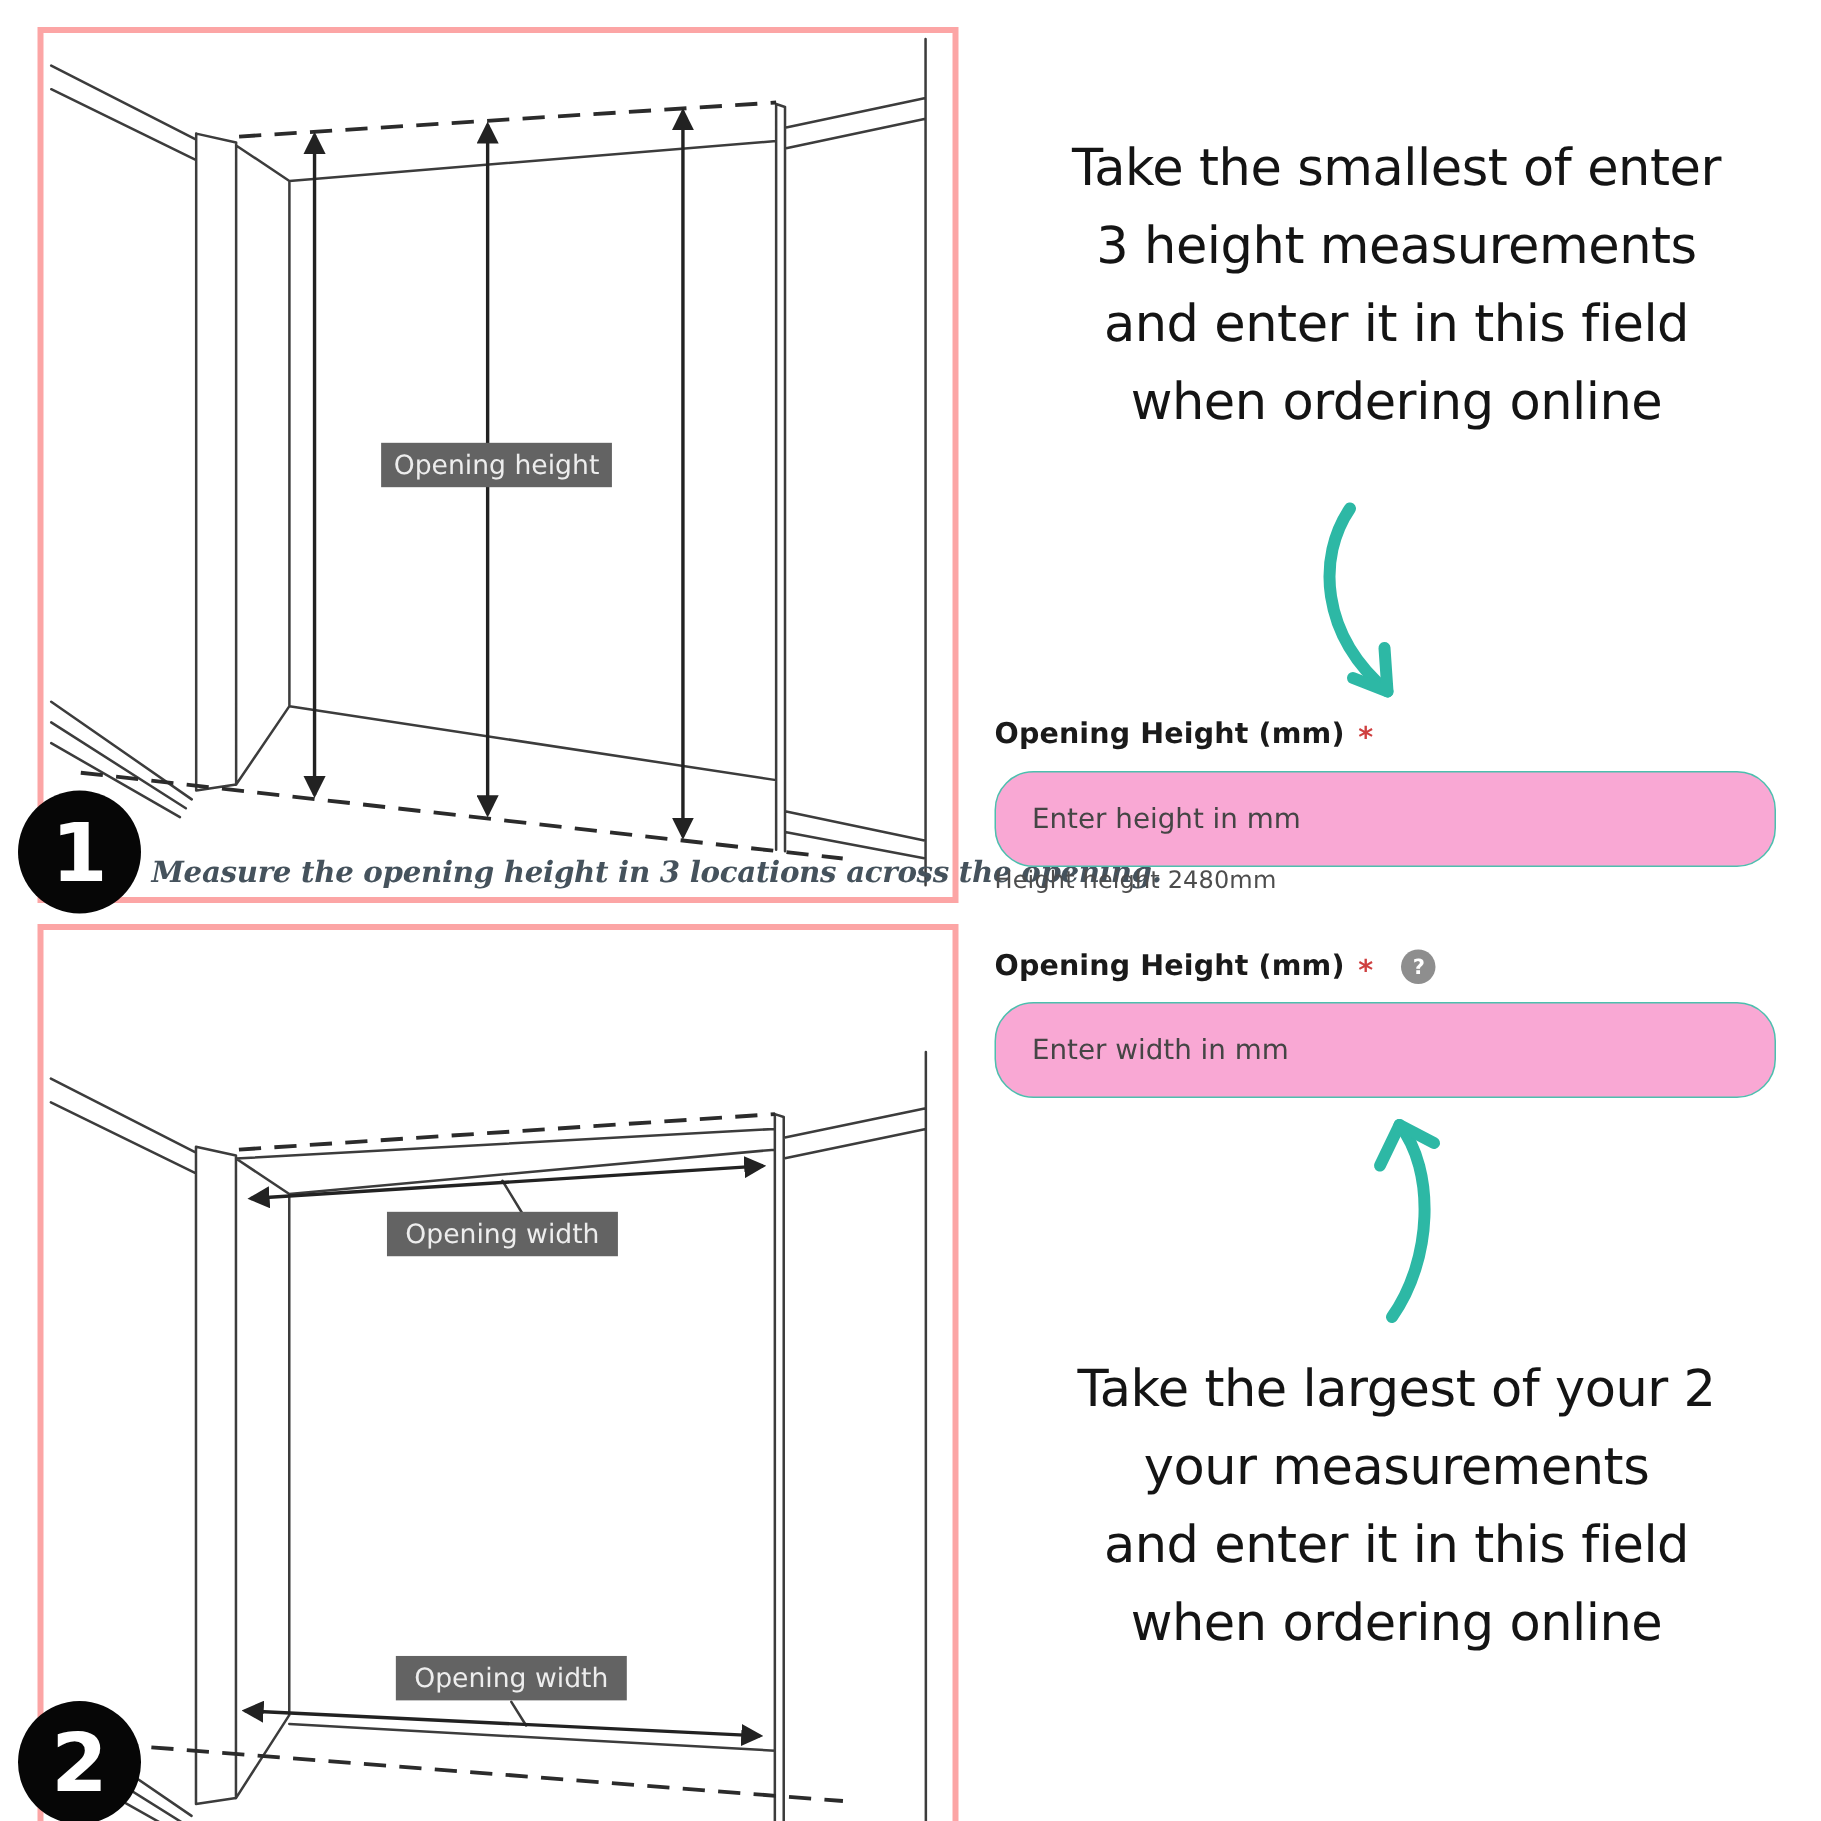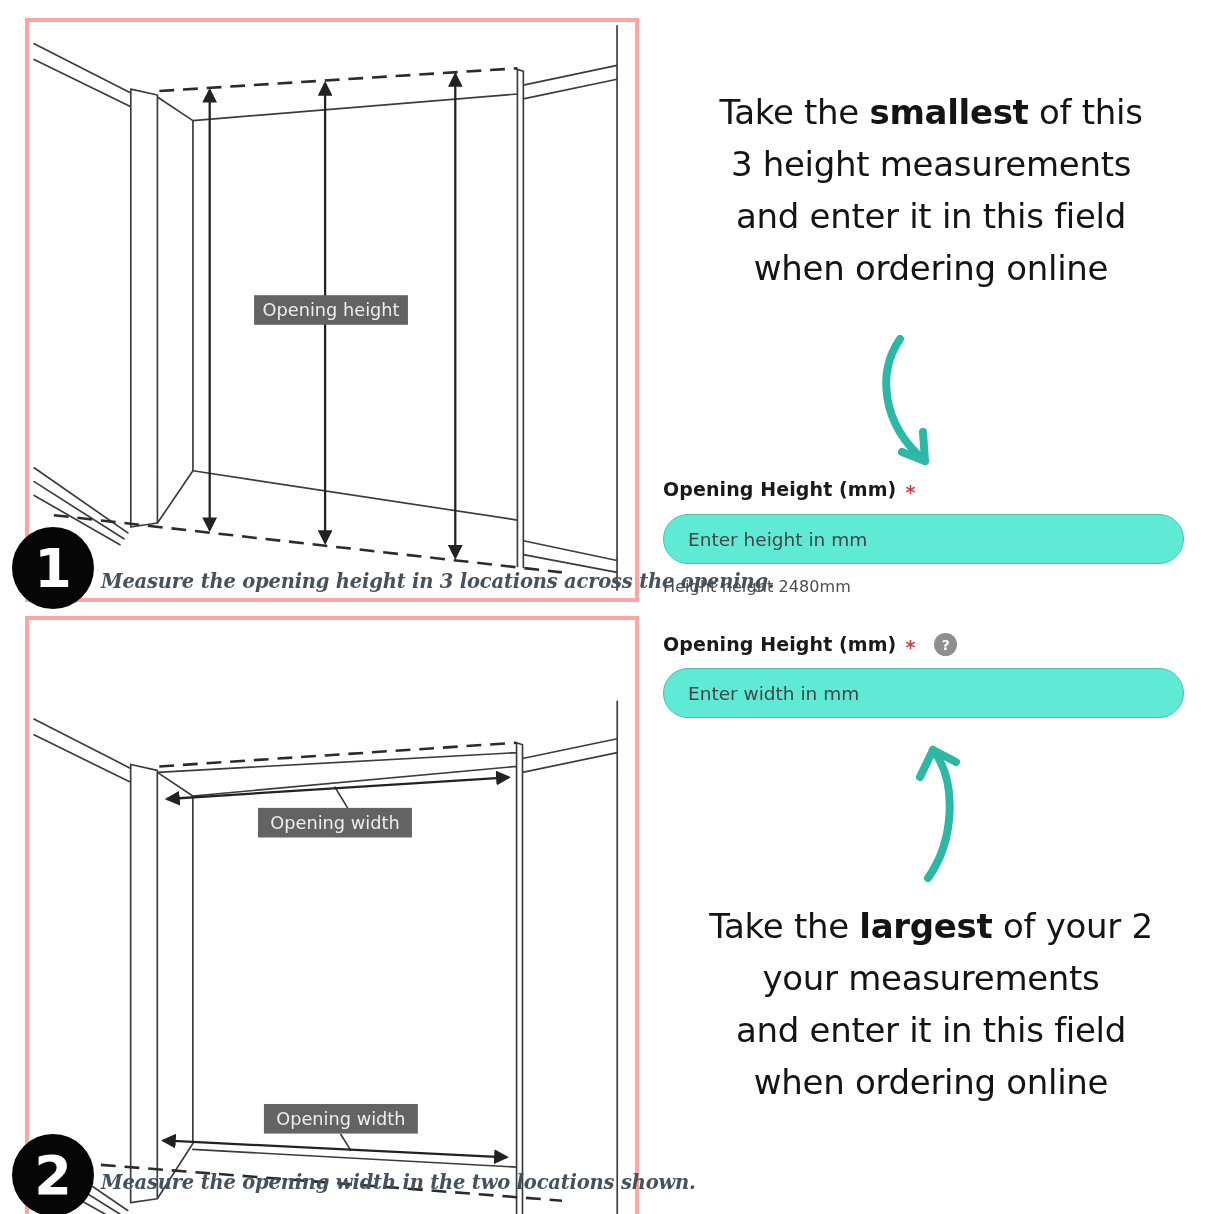--- a/index.html
+++ b/index.html
@@ -29,41 +29,41 @@
     background:#060606; color:#ffffff; display:flex; align-items:center; justify-content:center;
     font-size:54px; font-weight:bold; z-index:3;
   }
   .d1 .badge { top:505px; }
   .d2 .badge { top:514px; }
   
   .headline {
     position:absolute; left:648px; width:566px; text-align:center;
     font-size:34px; line-height:52px; color:#141414; letter-spacing:-0.3px;
   }
-  .headline b { font-weight:bold; }
+  .headline b { font-weight:normal; }
   .headline.top { top:86px; }
   .headline.bottom { top:900px; }
   .curve-arrow { position:absolute; overflow:visible; }
   .curve-arrow.down { left:860px; top:331px; }
   .curve-arrow.up   { left:893px; top:720px; }
   .field-label-row {
     position:absolute; left:663px; display:flex; align-items:flex-end;
     font-size:19px; font-weight:bold; color:#1a1a1a; letter-spacing:0.1px;
   }
   .row-height { top:478px; }
   .row-width  { top:632px; }
   .req { color:#cf4040; font-size:19px; font-weight:bold; margin-left:9px; position:relative; top:3px; }
   .help-circle {
     width:23px; height:23px; border-radius:50%; background:#8e8e8e; color:#ffffff;
     font-size:14px; font-weight:bold; display:inline-flex; align-items:center;
     justify-content:center; margin-left:19px; cursor:pointer; position:relative; top:1px;
   }
   .pill-input {
-    position:absolute; left:663px; width:521px; height:50px;
-    border:1.7px solid #4dbfae; border-radius:26px; background:#5eead4;
+    position:absolute; left:663px; width:521px; height:64px;
+    border:1.7px solid #4dbfae; border-radius:26px; background:#f9a8d4;
     padding:0 24px; font-size:18.5px; color:#333;
     font-family:"DejaVu Sans","Liberation Sans",sans-serif; outline:none;
   }
   .pill-input::placeholder { color:#454545; opacity:1; }
   .input-height { top:514px; }
   .input-width  { top:668px; }
   .helper {
     position:absolute; left:663px; top:577px;
     font-size:16px; color:#4d4d4d; letter-spacing:0.1px;
   }
@@ -139,26 +139,25 @@
       </g>
       <g>
         <rect x="232" y="112" width="156" height="30" fill="#636363"></rect>
         <text class="measure-tag" x="310" y="133" text-anchor="middle">Opening width</text>
       </g>
       <g>
         <rect x="238" y="412" width="156" height="30" fill="#636363"></rect>
         <text class="measure-tag" x="316" y="433" text-anchor="middle">Opening width</text>
       </g>
     </svg>
-    <figcaption class="caption">Measure the opening width in the two locations shown.</figcaption>
     <div class="badge">2</div>
   </figure>
 
   <div class="headline top">
-    <span>Take the </span><b>smallest</b><span> of this</span><br>
+    <span>Take the </span><b>smallest</b><span> of enter</span><br>
     <span>3 height measurements</span><br>
     <span>and enter it in this field</span><br>
     <span>when ordering online</span>
   </div>
 
   <svg class="curve-arrow down" width="85" height="140" viewBox="0 0 85 140">
     <g fill="none" stroke="#2db8a5" stroke-width="8" stroke-linecap="round">
       <path d="M 40,8 C 18,40 20,92 65,130"></path>
       <path d="M 65,130 L 42,121 M 65,130 L 63,101"></path>
     </g>

